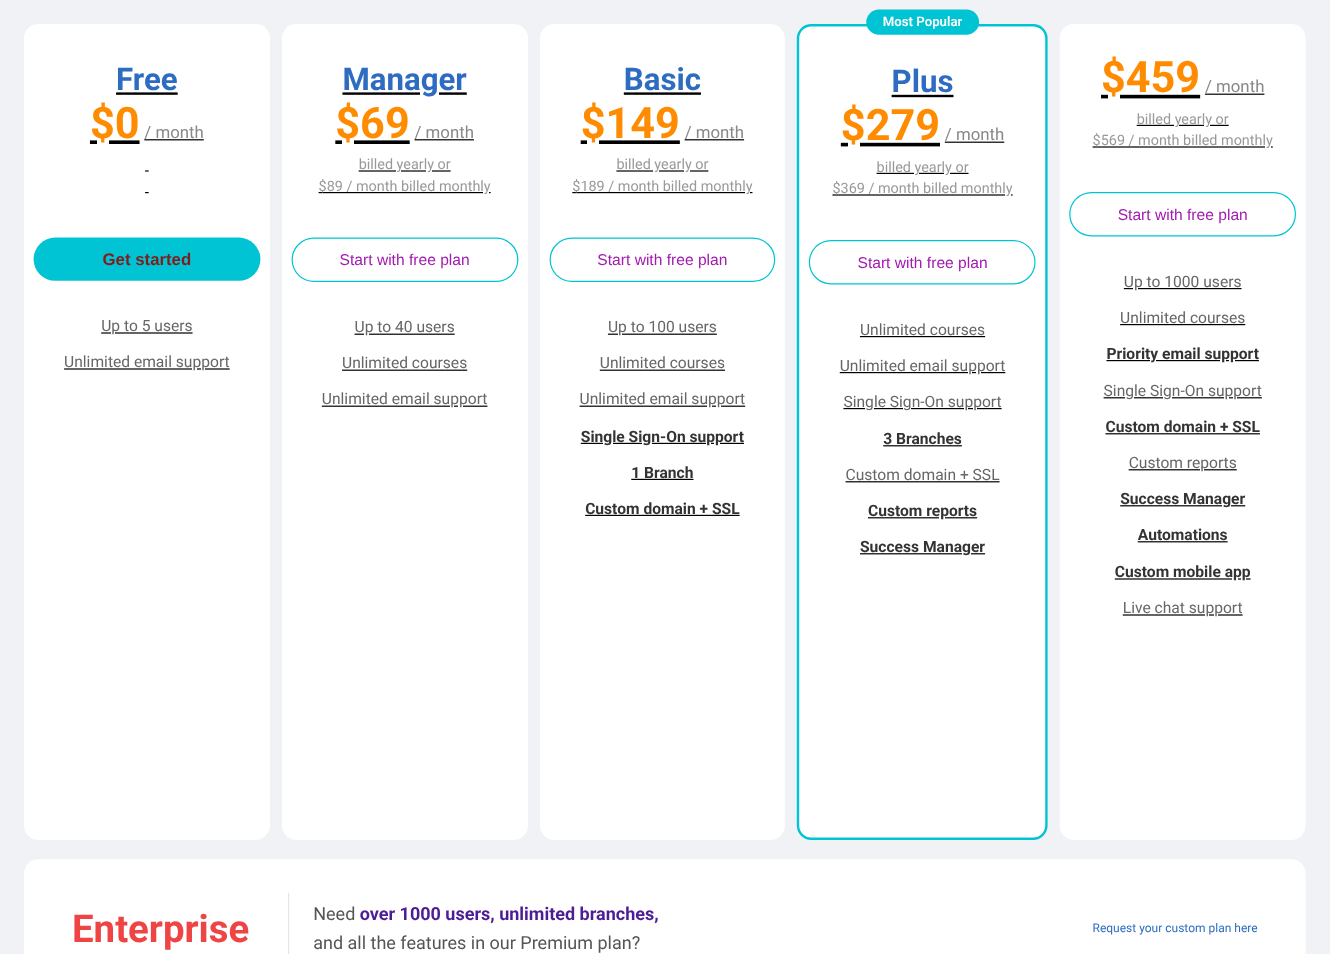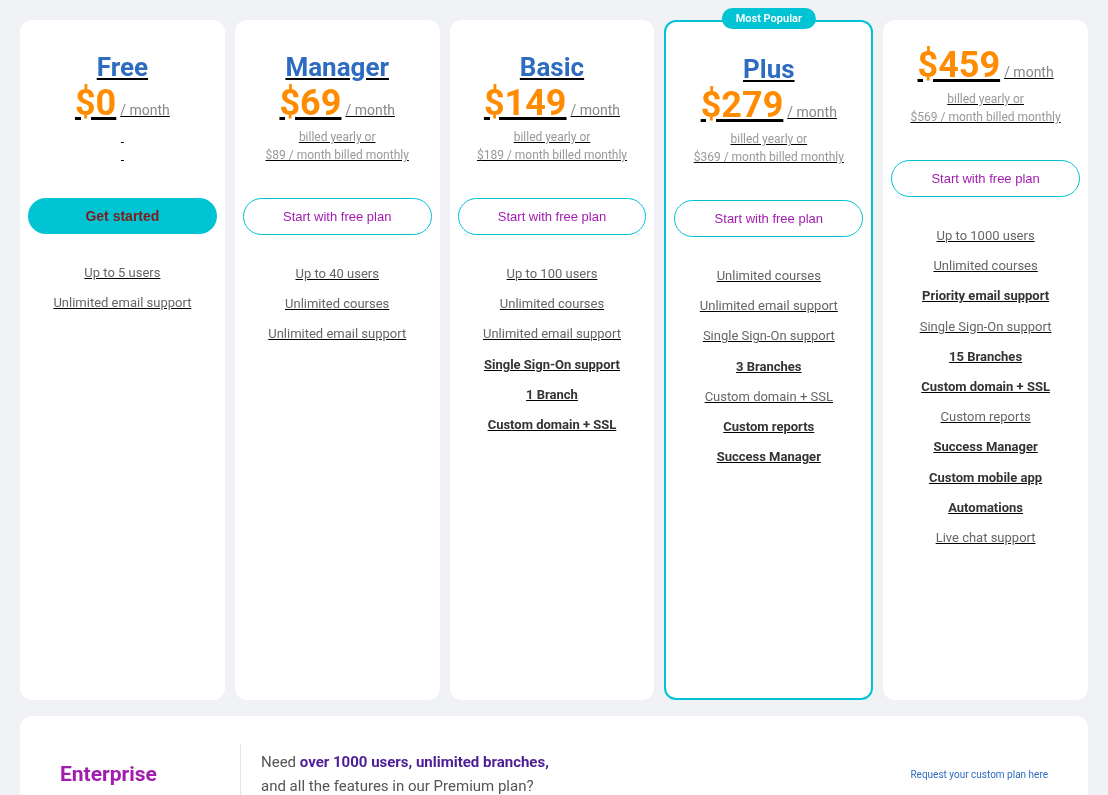--- a/index.html
+++ b/index.html
@@ -119,23 +119,23 @@
     }
     .enterprise-card {
       background: #ffffff;
       border-radius: 12px;
       padding: 28px 40px;
       display: flex;
       align-items: center;
       gap: 20px;
     }
     .enterprise-title {
-      font-size: 21px;
-      font-weight: 700;
-      color: #a21caf;
+      font-size: 32px;
+      font-weight: 700;
+      color: #ef4444;
       min-width: 160px;
       flex-shrink: 0;
     }
     .enterprise-desc {
       font-size: 15px;
       color: #555;
       flex: 1;
       line-height: 1.6;
     }
     .enterprise-desc strong {
@@ -200,26 +200,25 @@
           <li class="bold">Success Manager</li>
         </ul></div>
       <div class="plan-card"><div class="plan-price-row">
     <span class="plan-price">$459</span>
     <span class="plan-period">/ month</span>
   </div><div class="plan-billing">billed yearly or<br>$569 / month billed monthly</div><button class="plan-cta-outline">Start with free plan</button><ul class="plan-features">
           <li class="light">Up to 1000 users</li>
           <li class="light">Unlimited courses</li>
           <li class="bold">Priority email support</li>
           <li class="light">Single Sign-On support</li>
-          <li class="bold">15 Branches</li>
           <li class="bold">Custom domain + SSL</li>
           <li class="light">Custom reports</li>
           <li class="bold">Success Manager</li>
+          <li class="bold">Automations</li>
           <li class="bold">Custom mobile app</li>
-          <li class="bold">Automations</li>
           <li class="light">Live chat support</li>
         </ul></div>
     </div>
   <div class="enterprise-card">
     <div class="enterprise-title">Enterprise</div>
     <div class="divider"></div>
     <div class="enterprise-desc">
       Need <strong>over 1000 users, unlimited branches,</strong><br>
       and all the features in our Premium plan?
     </div>

